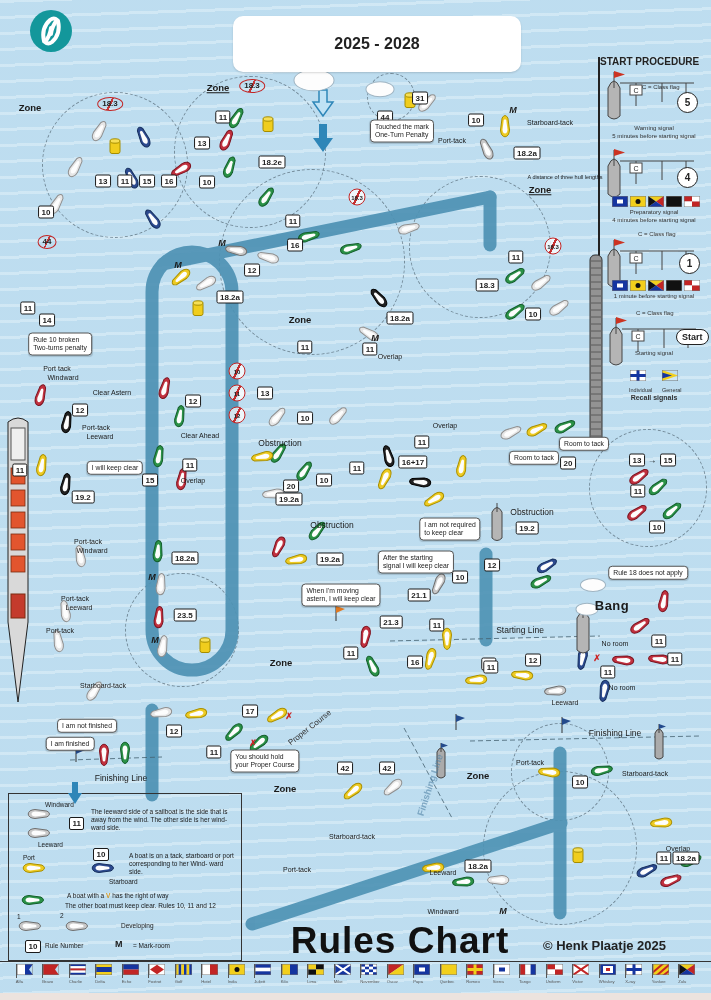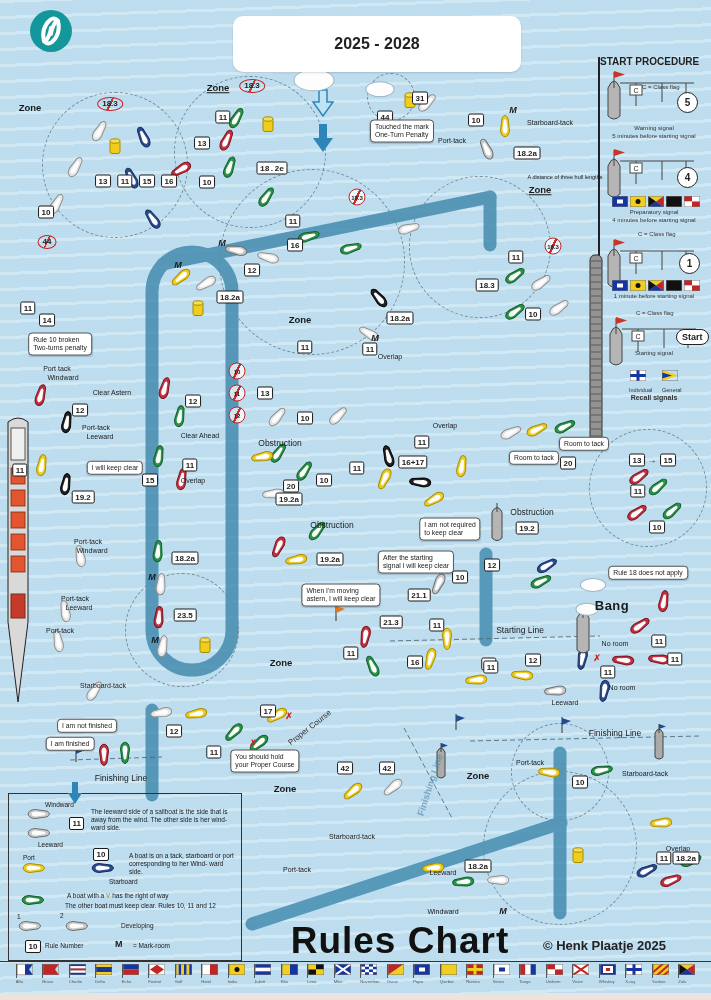--- a/index.html
+++ b/index.html
@@ -772,21 +772,21 @@
         </svg>
       </div>
       <div class="rlabel pos" style="position: absolute; left: 223px; top: 117px;">11</div>
       <div class="rlabel pos" style="position: absolute; left: 103px; top: 181px;">13</div>
       <div class="rlabel pos" style="position: absolute; left: 125px; top: 181px;">11</div>
       <div class="rlabel pos" style="position: absolute; left: 147px; top: 181px;">15</div>
       <div class="rlabel pos" style="position: absolute; left: 169px; top: 181px;">16</div>
       <div class="rlabel pos" style="position: absolute; left: 46px; top: 212px;">10</div>
       <div class="rlabel pos" style="position: absolute; left: 202px; top: 143px;">13</div>
       <div class="rlabel pos" style="position: absolute; left: 207px; top: 182px;">10</div>
-      <div class="rlabel pos" style="position: absolute; left: 272px; top: 168px; font-family: Liberation Mono, monospace;">18.2e</div>
+      <div class="rlabel pos" style="position: absolute; left: 272px; top: 162px;">18.2e</div>
       <div class="rlabel pos" style="position: absolute; left: 293px; top: 221px;">11</div>
       <div class="rlabel pos" style="position: absolute; left: 385px; top: 117px;">44</div>
       <div class="rlabel pos" style="position: absolute; left: 420px; top: 98px;">31</div>
       <div class="rlabel pos" style="position: absolute; left: 476px; top: 120px;">10</div>
       <div class="rlabel pos" style="position: absolute; left: 527px; top: 153px;">18.2a</div>
       <div class="rlabel pos" style="position: absolute; left: 28px; top: 308px;">11</div>
       <div class="rlabel pos" style="position: absolute; left: 47px; top: 320px;">14</div>
       <div class="rlabel pos" style="position: absolute; left: 80px; top: 410px;">12</div>
       <div class="rlabel pos" style="position: absolute; left: 20px; top: 470px;">11</div>
       <div class="rlabel pos" style="position: absolute; left: 83px; top: 497px;">19.2</div>
@@ -827,21 +827,21 @@
       <div class="rlabel pos" style="position: absolute; left: 668px; top: 460px;">15</div>
       <div class="rlabel pos" style="position: absolute; left: 638px; top: 491px;">11</div>
       <div class="rlabel pos" style="position: absolute; left: 657px; top: 527px;">10</div>
       <div class="rlabel pos" style="position: absolute; left: 659px; top: 641px;">11</div>
       <div class="rlabel pos" style="position: absolute; left: 608px; top: 672px;">11</div>
       <div class="rlabel pos" style="position: absolute; left: 675px; top: 659px;">11</div>
       <div class="rlabel pos" style="position: absolute; left: 533px; top: 660px;">12</div>
       <div class="rlabel pos" style="position: absolute; left: 491px; top: 667px;">11</div>
       <div class="rlabel pos" style="position: absolute; left: 174px; top: 731px;">12</div>
       <div class="rlabel pos" style="position: absolute; left: 214px; top: 752px;">11</div>
-      <div class="rlabel pos" style="position: absolute; left: 268px; top: 711px; text-align: center;">17</div>
+      <div class="rlabel pos" style="position: absolute; left: 250px; top: 711px; text-align: center;">17</div>
       <div class="rlabel pos" style="position: absolute; left: 345px; top: 768px;">42</div>
       <div class="rlabel pos" style="position: absolute; left: 387px; top: 768px;">42</div>
       <div class="rlabel pos" style="position: absolute; left: 580px; top: 782px;">10</div>
       <div class="rlabel pos" style="position: absolute; left: 664px; top: 858px;">11</div>
       <div class="rlabel pos" style="position: absolute; left: 686px; top: 858px;">18.2a</div>
       <div class="rlabel pos" style="position: absolute; left: 478px; top: 866px;">18.2a</div>
       <div class="roval pos" style="position: absolute; left: 110px; top: 104px;">18.3</div>
       <div class="roval pos" style="position: absolute; left: 252px; top: 86px;">18.3</div>
       <div class="roval pos" style="position: absolute; left: 47px; top: 242px;">44</div>
       <div class="crossed pos" style="position: absolute; left: 237px; top: 371px;">10</div>

